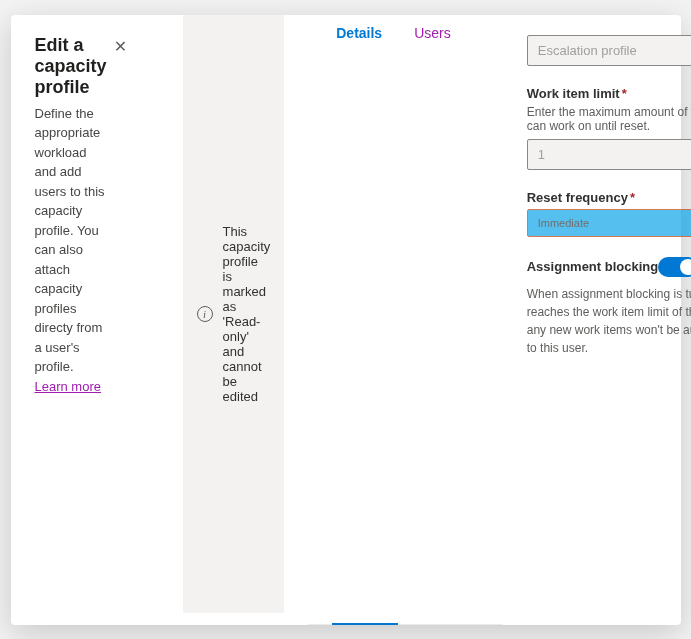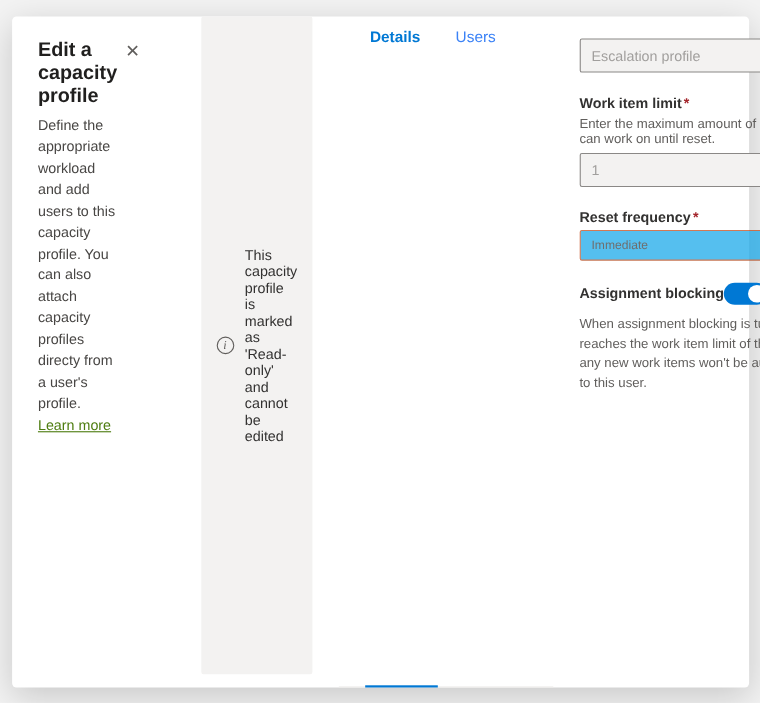--- a/index.html
+++ b/index.html
@@ -35,21 +35,21 @@
       color: #201f1e;
       margin-bottom: 6px;
     }
     .dialog-subtitle {
       font-size: 13px;
       color: #484644;
       line-height: 1.5;
       max-width: 590px;
     }
     .dialog-subtitle a {
-      color: #4d7c0f;
+      color: #a21caf;
       text-decoration: underline;
       cursor: pointer;
     }
     .close-btn {
       background: none;
       border: none;
       cursor: pointer;
       font-size: 16px;
       color: #605e5c;
       padding: 4px;
@@ -90,21 +90,21 @@
       display: flex;
       border-bottom: 1px solid #edebe9;
       padding: 0 24px;
       margin-bottom: 0;
     }
     .tab {
       padding: 10px 16px 10px 4px;
       margin-right: 12px;
       cursor: pointer;
       font-size: 14px;
-      color: #3b82f6;
+      color: #a21caf;
       border-bottom: 2px solid transparent;
       margin-bottom: -1px;
     }
     .tab.active {
       color: #0078d4;
       border-bottom: 2px solid #0078d4;
       font-weight: 600;
     }
     .dialog-body {
       padding: 20px 24px;

